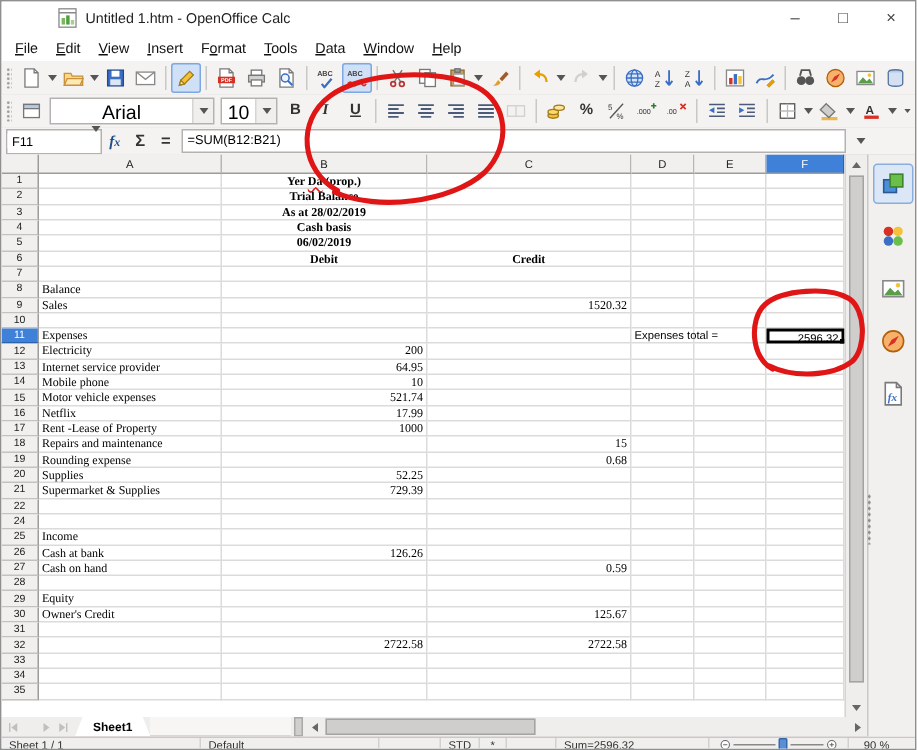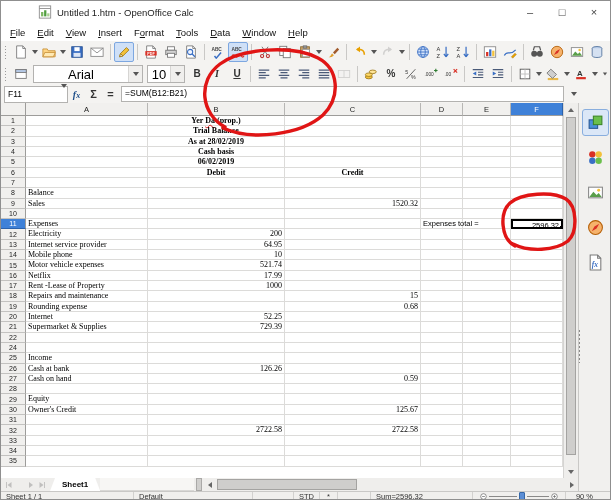--- a/index.html
+++ b/index.html
@@ -678,21 +678,21 @@
         <div class="rh">19</div>
         <div class="cell" style="width: 122px;">Rounding expense</div>
         <div class="cell" style="width: 137px;"></div>
         <div class="cell r" style="width: 136px;">0.68</div>
         <div class="cell" style="width: 42px;"></div>
         <div class="cell" style="width: 48px;"></div>
         <div class="cell" style="width: 52px;"></div>
       </div>
       <div class="grow">
         <div class="rh">20</div>
-        <div class="cell" style="width: 122px;">Internet</div>
+        <div class="cell" style="width: 122px;">Supplies</div>
         <div class="cell r" style="width: 137px;">52.25</div>
         <div class="cell" style="width: 136px;"></div>
         <div class="cell" style="width: 42px;"></div>
         <div class="cell" style="width: 48px;"></div>
         <div class="cell" style="width: 52px;"></div>
       </div>
       <div class="grow">
         <div class="rh">21</div>
         <div class="cell" style="width: 122px;">Supermarket &amp; Supplies</div>
         <div class="cell r" style="width: 137px;">729.39</div>

